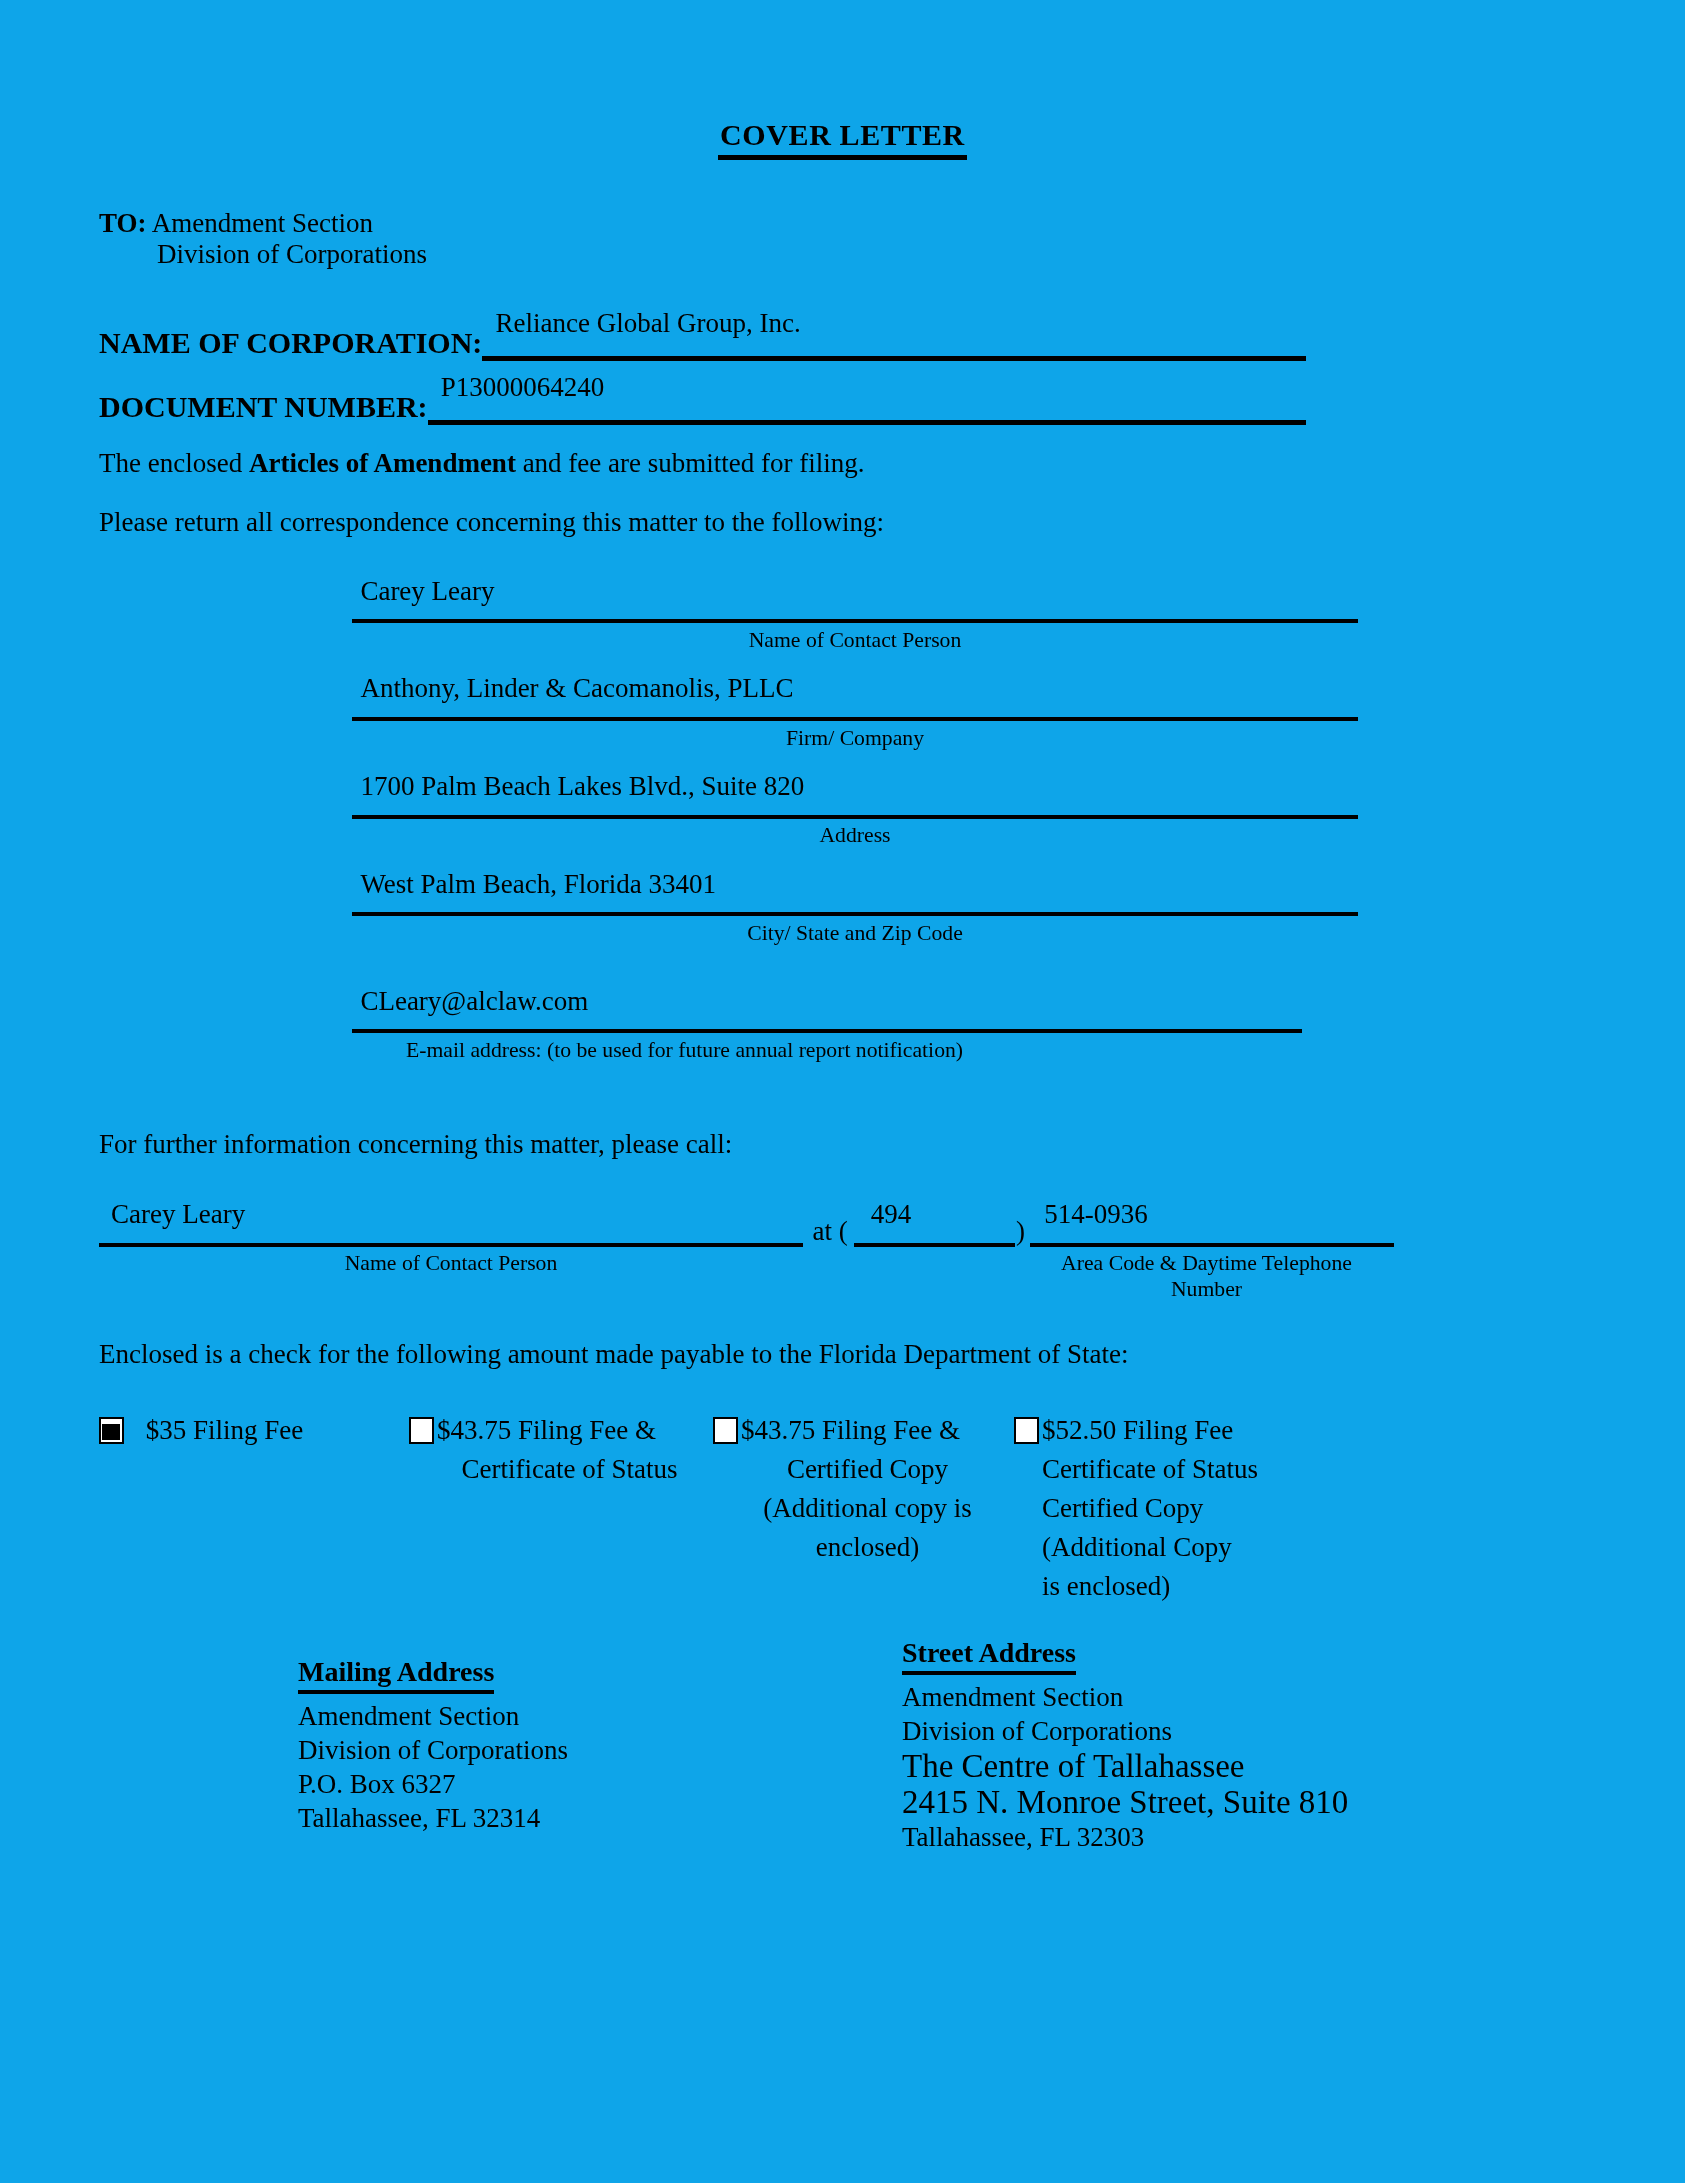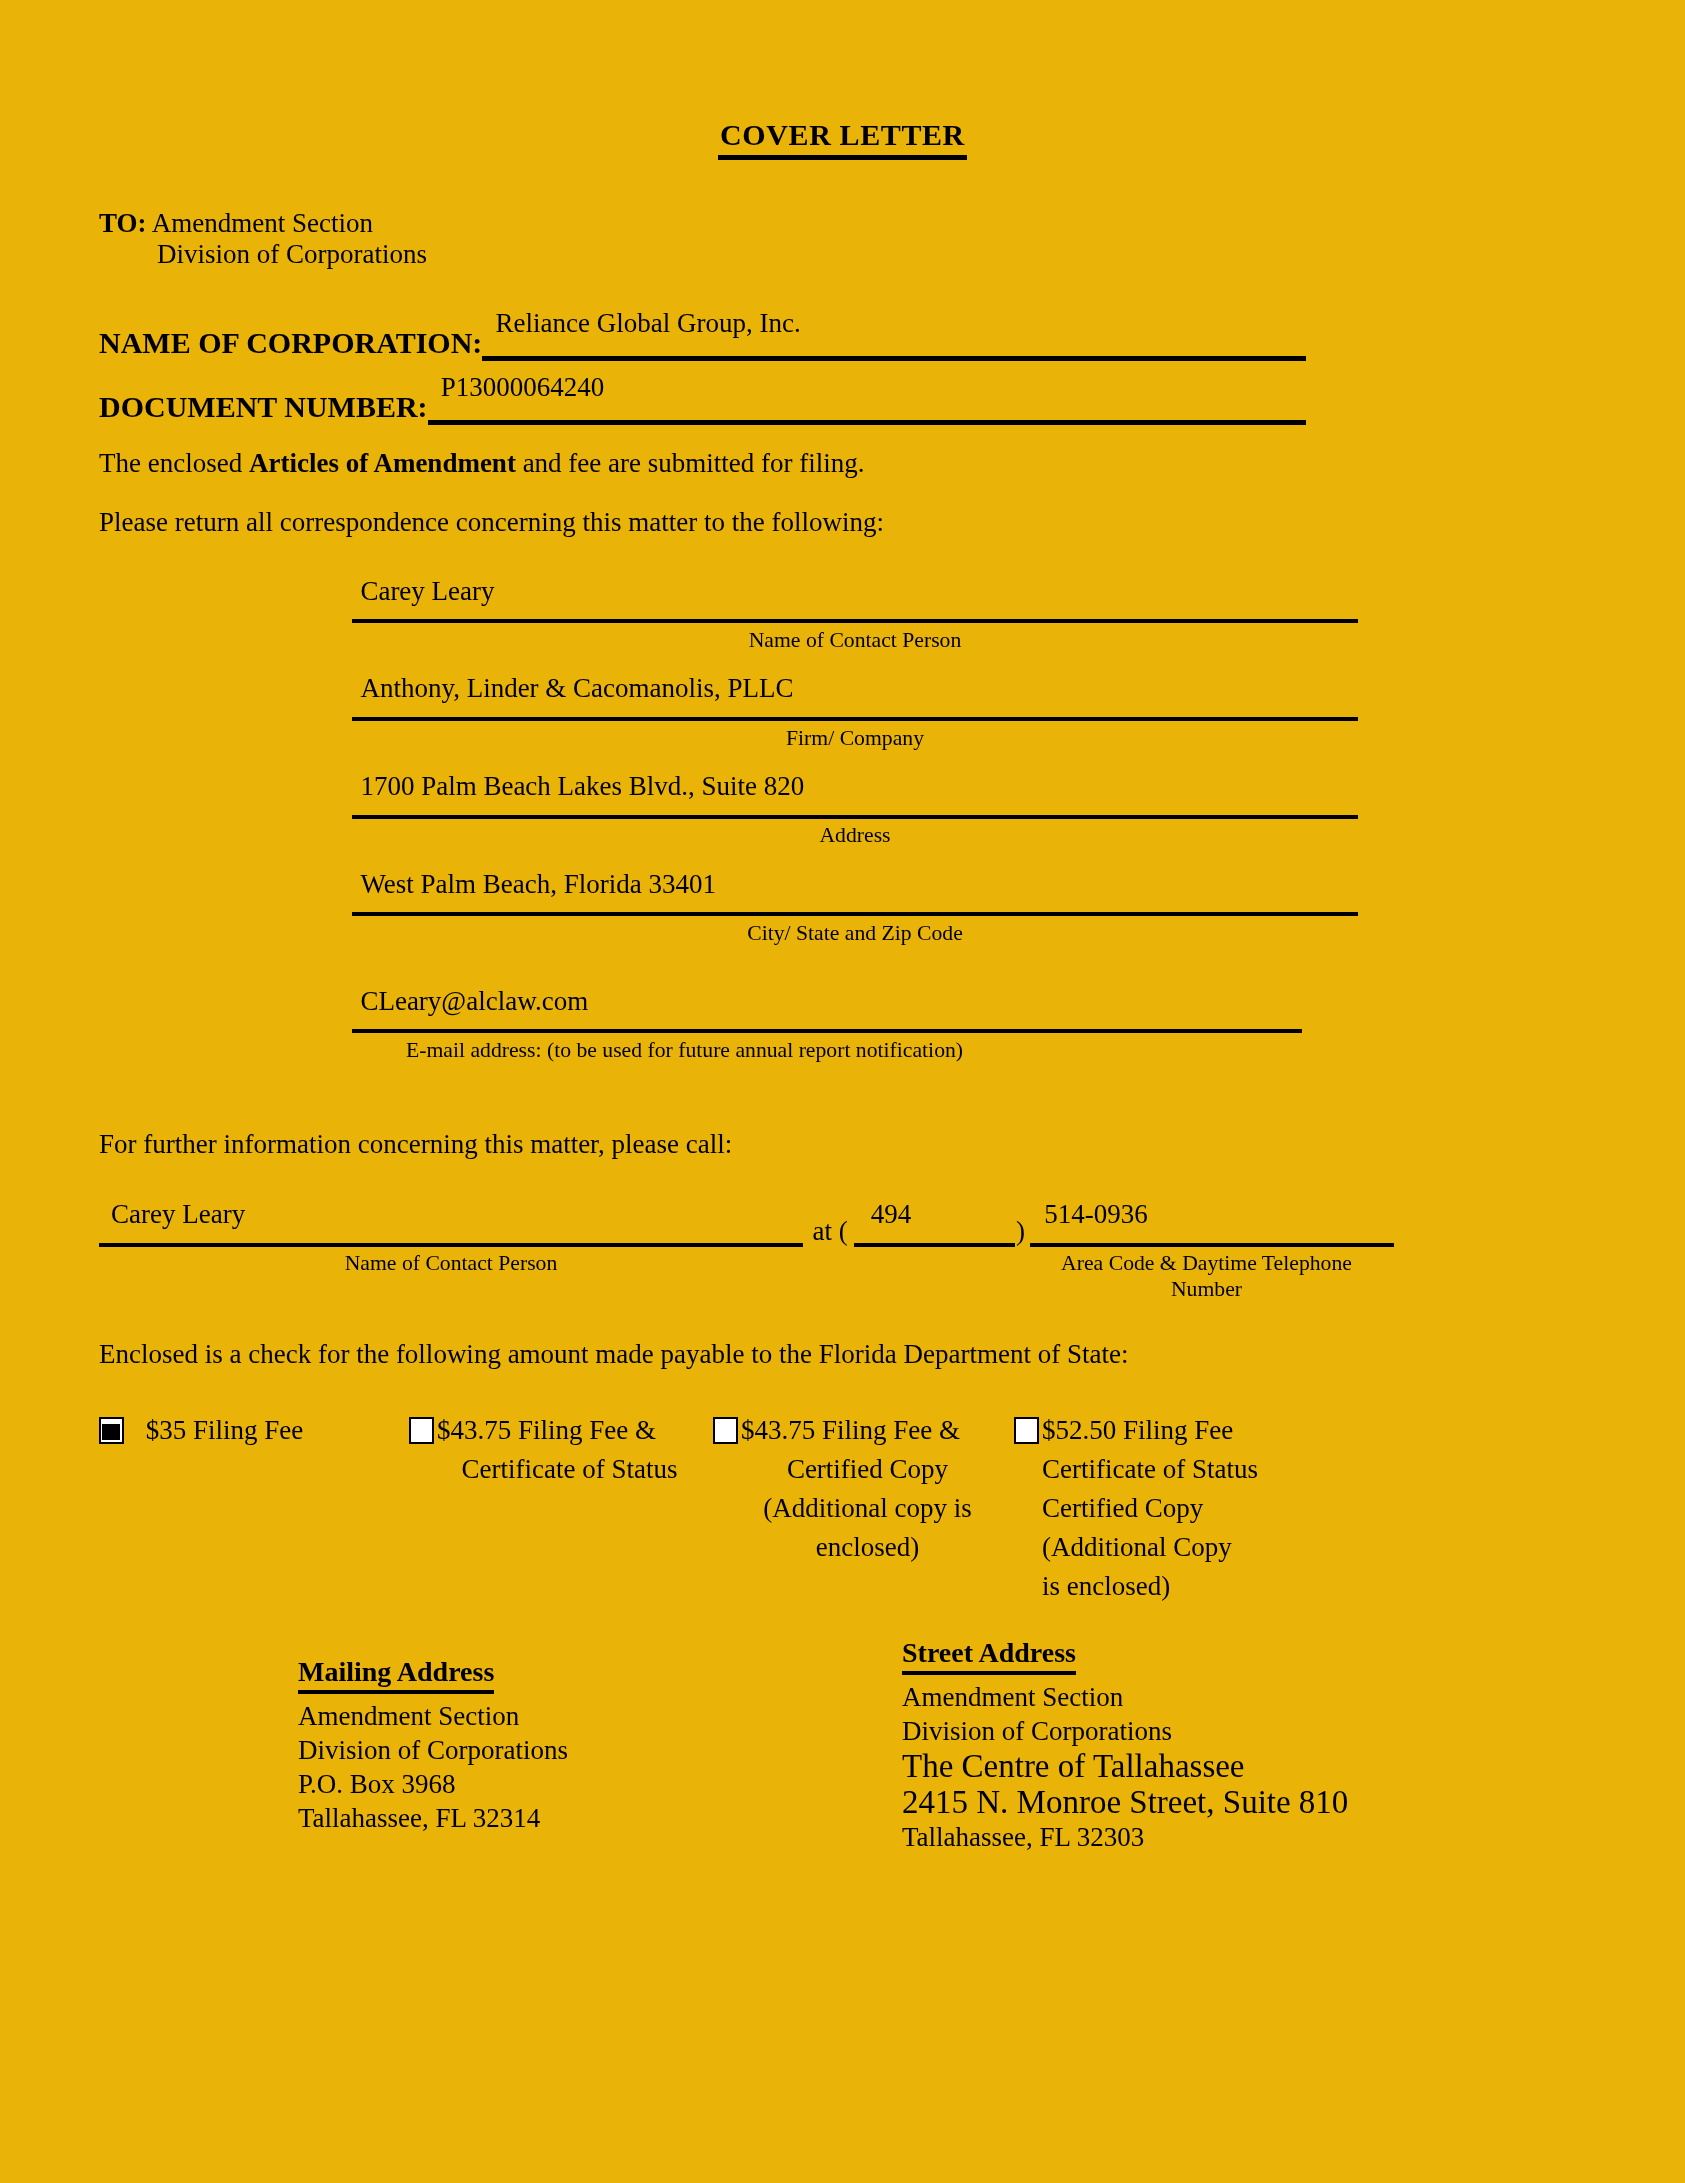--- a/index.html
+++ b/index.html
@@ -1,21 +1,21 @@
 <!DOCTYPE html>
 <html style="font-size:9.6px"><head>
 <meta charset="utf-8">
 <style>
   * { margin:0; padding:0; box-sizing:border-box; }
   html,body { background:#808080; }
   .page {
     position:relative;
     width:1685px; height:2183px;
     margin:0 auto;
-    background:#eab308;
+    background:#0ea5e9;
     color:#000000;
     font-family:"Liberation Serif","DejaVu Serif",serif;
     font-size:27px;
     overflow:hidden;
   }
   .b { font-weight:bold; }
   .bi { font-weight:bold; }
 
   
   .title-wrap { padding-top:118px; text-align:center; }
@@ -242,21 +242,21 @@
     </div>
 
   </div>
 
   <div class="addresses">
 
     <div class="addr-col addr-left">
       <div><span class="addr-head">Mailing Address</span></div>
       <div class="addr-line">Amendment Section</div>
       <div class="addr-line">Division of Corporations</div>
-      <div class="addr-line">P.O. Box 3968</div>
+      <div class="addr-line">P.O. Box 6327</div>
       <div class="addr-line">Tallahassee, FL 32314</div>
     </div>
 
     <div class="addr-col addr-right">
       <div><span class="addr-head">Street Address</span></div>
       <div class="addr-line">Amendment Section</div>
       <div class="addr-line">Division of Corporations</div>
       <div class="addr-line addr-lg">The Centre of Tallahassee</div>
       <div class="addr-line addr-lg">2415 N. Monroe Street, Suite 810</div>
       <div class="addr-line">Tallahassee, FL 32303</div>

